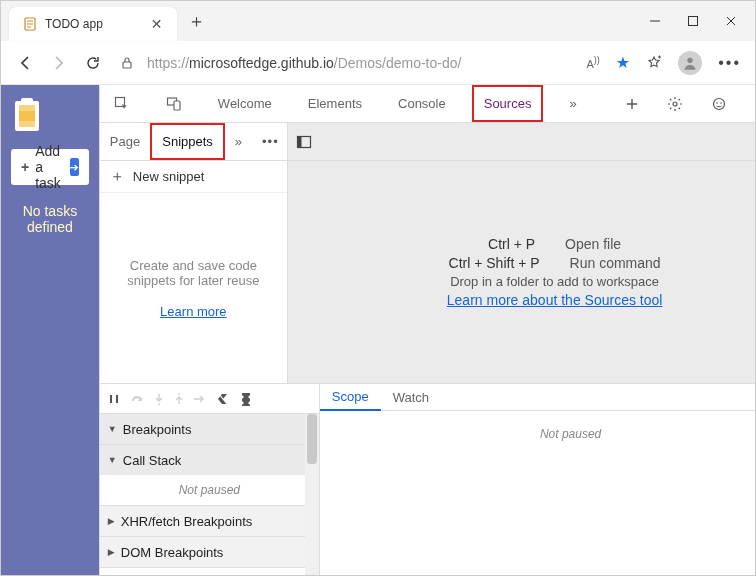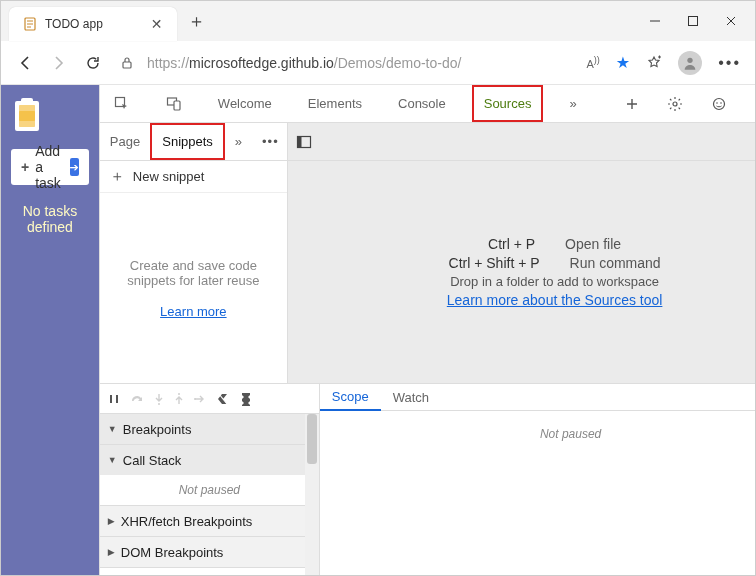--- a/index.html
+++ b/index.html
@@ -25,21 +25,21 @@
 .clipboard{width:24px;height:30px;background:#fff;border-radius:2px;position:relative;display:inline-flex;align-items:center;justify-content:center;}
 .clipboard::before{content:"";position:absolute;top:-3px;width:12px;height:6px;background:#fff;border-radius:2px 2px 0 0;}
 .clipboard span{width:16px;height:22px;background:#f5c24b;border-radius:1px;display:block;box-shadow:inset 0 6px 0 rgba(255,255,255,.3),inset 0 -6px 0 rgba(255,255,255,.3),inset 0 12px 0 rgba(0,0,0,0);}
 .addtask { background:#fff; border-radius:3px; height:36px; display:flex; align-items:center; padding:0 10px; margin:8px 2px; font-size:14px; color:#333; }
 .addtask .plus{font-weight:700;margin-right:6px;color:#555;}
 .addtask .go{margin-left:auto;width:18px;height:18px;background:#3a72e4;color:#fff;display:flex;align-items:center;justify-content:center;border-radius:2px;font-size:11px;}
 .notasks{ text-align:center; margin-top:18px; font-size:14px; color:#fef9c3; }
 .devtools { flex:1; display:flex; flex-direction:column; border-left:1px solid #ddd; background:#fff; }
 .dt-tabs { height:38px; display:flex; align-items:center; gap:16px; border-bottom:1px solid #ddd; padding:0 4px; font-size:13px; color:#666; }
 .dt-tabs .t { padding:0 10px; height:100%; display:flex; align-items:center; cursor:pointer; }
-.dt-tabs .t.active { color:#4d7c0f; }
+.dt-tabs .t.active { color:#701a75; }
 .redbox { border:2px solid #d22; }
 .dt-tabs .spacer{flex:1;}
 .dt-tabs .ri{margin:0 6px;display:inline-flex;}
 .dt-body { flex:1; display:flex; flex-direction:column; }
 .upper { flex:0 0 auto; display:flex; height:260px; }
 .nav { width:188px; border-right:1px solid #ddd; display:flex; flex-direction:column; }
 .nav-tabs{height:38px;display:flex;align-items:center;border-bottom:1px solid #ddd;font-size:13px;color:#666;}
 .nav-tabs .t{padding:0 10px;height:100%;display:flex;align-items:center;cursor:pointer;}
 .nt-active{color:#111;}
 .nav-tabs .more{margin-left:auto;padding:0 10px;}

